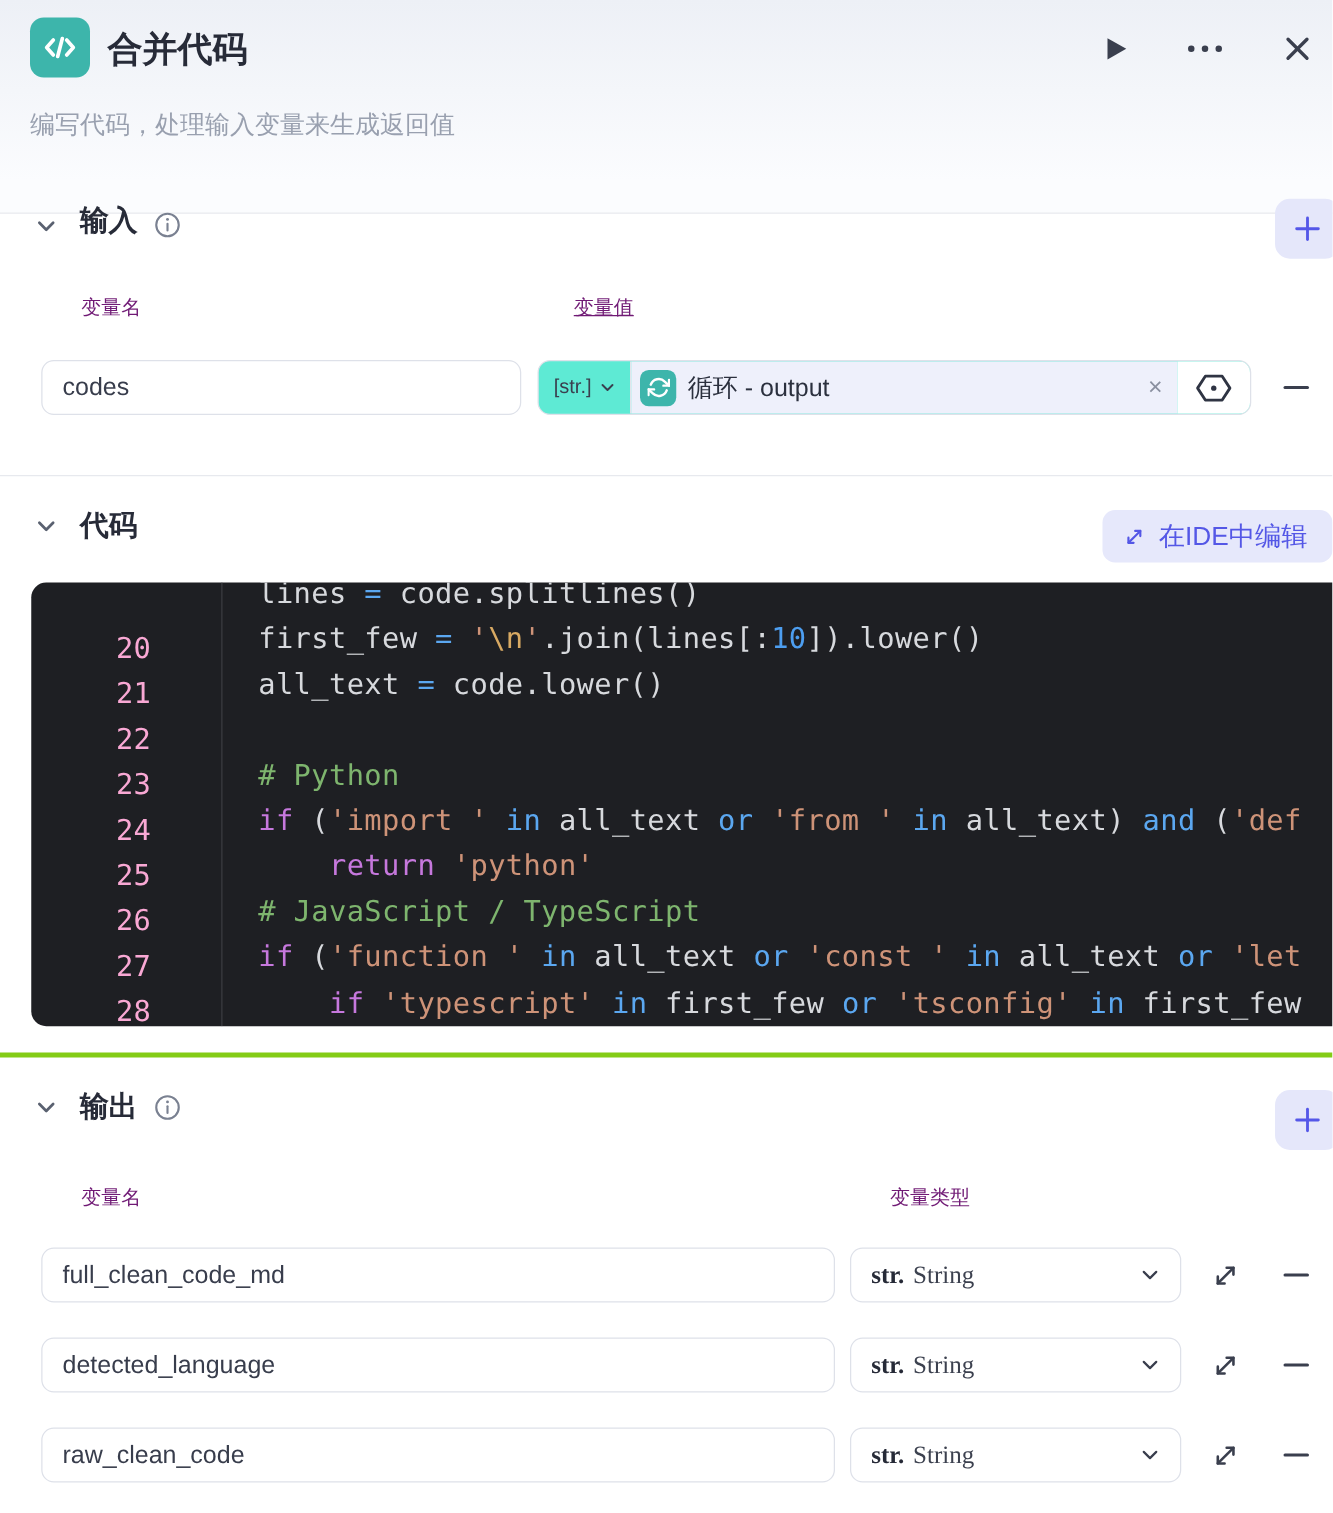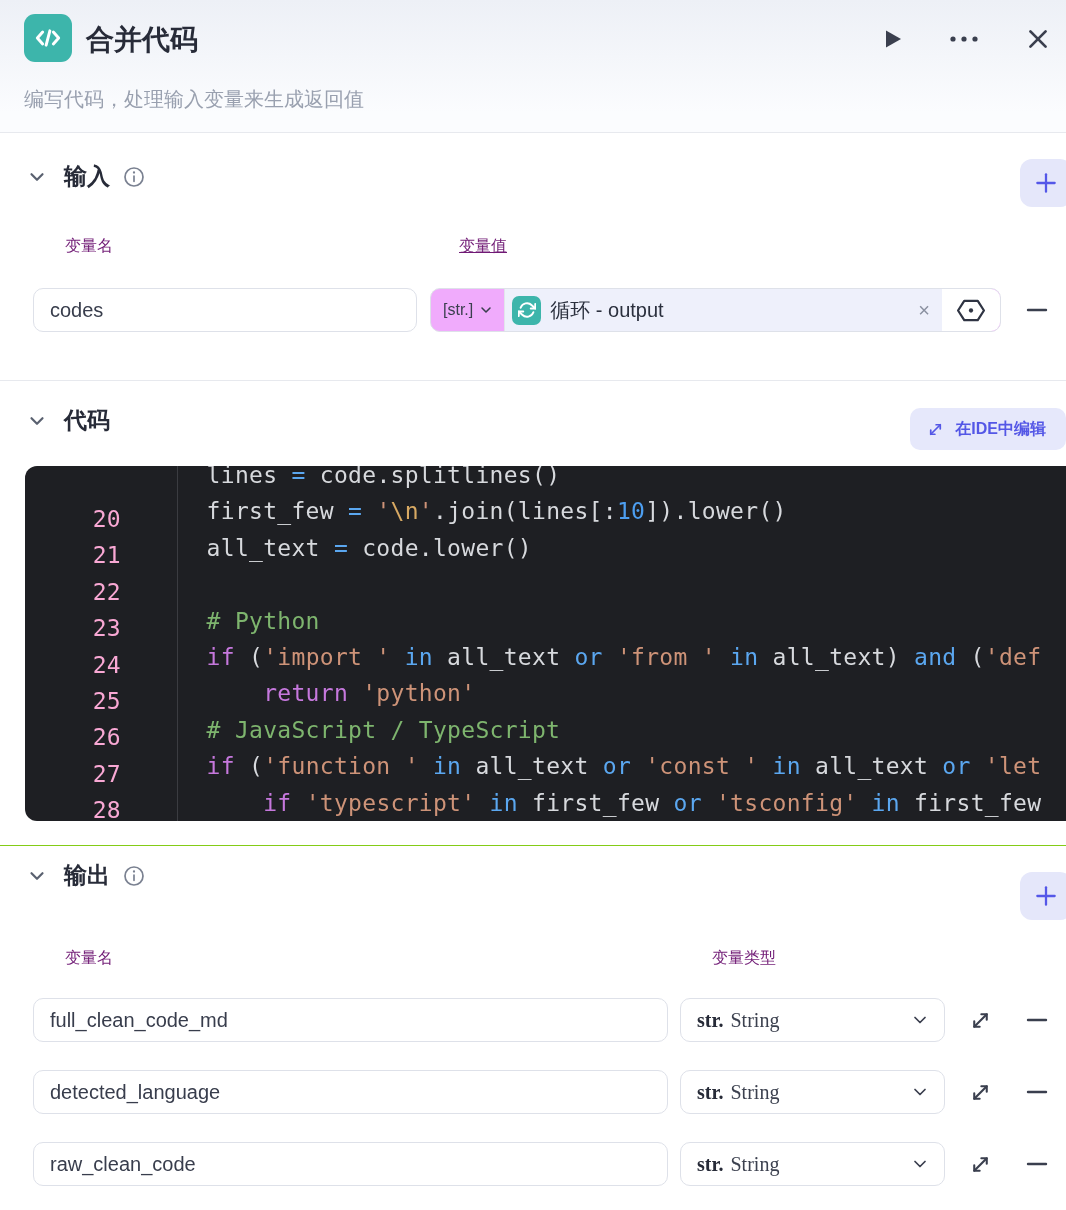--- a/index.html
+++ b/index.html
@@ -4,68 +4,68 @@
 <style>
   * { margin:0; padding:0; box-sizing:border-box; }
   html,body { width:1066px; height:1210px; }
   body {
     position:relative; overflow:hidden; background:#fff;
     font-family:"Liberation Sans", sans-serif; color:#272B38;
   }
   svg { display:block; }
 
   
-  .hdr { position:absolute; left:0; top:0; width:1066px; height:133px;
+  .hdr { position:absolute; left:0; top:0; width:1066px; height:171px;
          background:linear-gradient(180deg,#EDF0F6 0%,#FBFCFE 85%);
          border-bottom:1px solid #E7E9EE; }
   .node-icon { position:absolute; left:24px; top:14px; width:48px; height:48px;
                border-radius:11px; background:#3DB5AB; display:flex; align-items:center; justify-content:center; }
   .hdr-title { position:absolute; left:86px; top:21px; font-size:28px; font-weight:bold; color:#272B38; }
   .hdr-actions { position:absolute; right:14px; top:24px; height:30px; display:flex; align-items:center; gap:44px; }
   .icon-btn { background:none; border:none; cursor:pointer; padding:0; display:flex; align-items:center; justify-content:center; }
   .hdr-sub { position:absolute; left:24px; top:86px; font-size:20px; color:#99A0AF; }
 
   
   .section { position:absolute; left:0; width:1066px; }
   #sec-input  { top:133px; height:248px; border-bottom:1px solid #E7E9EE; }
-  #sec-code   { top:381px; height:465px; border-bottom:1px solid #84cc16; }
+  #sec-code   { top:381px; height:465px; border-bottom:4px solid #84cc16; }
   #sec-output { top:846px; height:364px; }
 
   .sec-head { position:absolute; left:26px; display:flex; align-items:center; gap:12px; }
   .sec-title { font-size:23px; font-weight:bold; color:#272B38; margin-left:4px; }
   .chev-btn { background:none;border:none;cursor:pointer;padding:0; }
   .plus-btn { position:absolute; right:-6px; width:52px; height:48px; border:none; cursor:pointer;
               background:#E5E7FA; border-radius:12px; display:flex; align-items:center; justify-content:center; }
   .col-label { position:absolute; font-size:16px; color:#701a75;margin-left:32px; }
 
   .txt-input { height:44px; border:1.5px solid #DEE1E9; border-radius:10px; background:#fff;
                font-family:Liberation Sans, sans-serif; font-size:20px; color:#383D4C; padding:0 16px; outline:none; }
 
   
   .val-control { position:absolute; left:430px; top:155px; width:571px; height:44px;
-                 border:1.5px solid #DEE1E9; border-radius:10px; background:#f0abfc;
+                 border:1.5px solid #DEE1E9; border-radius:10px; background:#5eead4;
                  display:flex; align-items:stretch; overflow:hidden; cursor:pointer; }
   .val-type { display:flex; align-items:center; gap:5px; padding:0 10px 0 12px;
               border-right:1px solid #E2E4EB; }
   .val-type-txt { font-size:16px; color:#3A3F4E; }
   .val-tag { flex:1; background:#EEF0FB; display:flex; align-items:center; gap:9px; padding:0 12px 0 7px; }
   .loop-badge { width:29px; height:29px; border-radius:7px; background:#3DB5AB; flex:0 0 auto;
                 display:flex; align-items:center; justify-content:center; }
   .val-tag-label { font-size:20px; color:#2B303E; white-space:nowrap; }
   .tag-x { margin-left:auto; font-size:20px; color:#8A90A0; background:none; border:none; cursor:pointer; line-height:1; }
   .hex-cell { width:58px; display:flex; align-items:center; justify-content:center; background:#fff; border:none; cursor:pointer; }
 
   .minus-btn { position:absolute; left:1024px; width:26px; height:26px; background:none; border:none; cursor:pointer;
                display:flex; align-items:center; justify-content:center; }
 
   
   .ide-btn { position:absolute; right:0; top:27px; height:42px; border:none; cursor:pointer;
              background:#E6E8FB; border-radius:10px; padding:0 20px 0 16px;
              display:flex; align-items:center; gap:10px; }
-  .ide-btn span { font-size:16px; font-weight:700; color:#5457E6; }
+  .ide-btn span { font-size:21px; font-weight:400; color:#5457E6; }
   .editor { position:absolute; left:25px; top:85px; width:1041px; height:355px;
             background:#1E1F23; border-radius:12px 0 0 12px; overflow:hidden; cursor:text; }
   .ed-guide { position:absolute; left:152px; top:0; bottom:0; width:1px; background:#3B3C41; }
   .ed-lines { position:absolute; left:0; top:-9px; right:0;
               font-family:"DejaVu Sans Mono", monospace; font-size:23px; line-height:36.4px; letter-spacing:0.3px; }
   .cl { display:flex; height:36.4px; white-space:pre; }
   .ln { width:96px; text-align:right; color:#f9a8d4; flex:0 0 auto;margin-top:44px; }
   .cd { padding-left:29px; color:#D7D9DD; }
   .tk-p { color:#D7D9DD; } .tk-k { color:#C678DD; } .tk-o { color:#5BA7F0; }
   .tk-n { color:#4D9EF0; } .tk-s { color:#CE9378; } .tk-e { color:#D8A963; } .tk-c { color:#7EB56E; }
@@ -112,21 +112,21 @@
       <svg width="28" height="28" viewBox="0 0 24 24" fill="none" stroke="#3A3F4E" stroke-width="2.3" stroke-linecap="round">
         <path d="M5.5 5.5 L18.5 18.5"></path>
           <path d="M18.5 5.5 L5.5 18.5"></path>
       </svg>
     </button>
   </div>
   <div class="hdr-sub">编写代码，处理输入变量来生成返回值</div>
 </div>
 
 <div class="section" id="sec-input">
-  <div class="sec-head" style="top:28px;">
+  <div class="sec-head" style="top:28px;align-items:flex-end;">
     <button class="chev-btn">
       <svg width="22" height="22" viewBox="0 0 24 24" fill="none" stroke="#5A6170" stroke-width="2.4" stroke-linecap="round" stroke-linejoin="round">
           <polyline points="6 9 12 15 18 9"></polyline>
         </svg>
     </button>
     <span class="sec-title">输入</span>
     <svg width="24" height="24" viewBox="0 0 24 24" fill="none" stroke="#7A8191" stroke-width="1.7">
       <circle cx="12" cy="12" r="9"></circle>
         <line x1="12" y1="11" x2="12" y2="16.3" stroke-linecap="round"></line>
         <circle cx="12" cy="7.5" r="1.15" fill="#7A8191" stroke="none"></circle>
@@ -206,21 +206,21 @@
         <div class="cl"><span class="ln">26</span><span class="cd"><span class="tk-k">        return</span><span class="tk-p"> </span><span class="tk-s">'python'</span></span></div>
         <div class="cl"><span class="ln">27</span><span class="cd"><span class="tk-c">    # JavaScript / TypeScript</span></span></div>
         <div class="cl"><span class="ln">28</span><span class="cd"><span class="tk-k">    if</span><span class="tk-p"> (</span><span class="tk-s">'function '</span><span class="tk-p"> </span><span class="tk-o">in</span><span class="tk-p"> all_text </span><span class="tk-o">or</span><span class="tk-p"> </span><span class="tk-s">'const '</span><span class="tk-p"> </span><span class="tk-o">in</span><span class="tk-p"> all_text </span><span class="tk-o">or</span><span class="tk-p"> </span><span class="tk-s">'let</span></span></div>
         <div class="cl"><span class="ln">29</span><span class="cd"><span class="tk-k">        if</span><span class="tk-p"> </span><span class="tk-s">'typescript'</span><span class="tk-p"> </span><span class="tk-o">in</span><span class="tk-p"> first_few </span><span class="tk-o">or</span><span class="tk-p"> </span><span class="tk-s">'tsconfig'</span><span class="tk-p"> </span><span class="tk-o">in</span><span class="tk-p"> first_few</span></span></div>
       </div>
     <div class="ed-guide"></div>
   </div>
 </div>
 
 <div class="section" id="sec-output">
-  <div class="sec-head" style="top:14px;">
+  <div class="sec-head" style="top:24px;">
     <button class="chev-btn">
       <svg width="22" height="22" viewBox="0 0 24 24" fill="none" stroke="#5A6170" stroke-width="2.4" stroke-linecap="round" stroke-linejoin="round">
           <polyline points="6 9 12 15 18 9"></polyline>
         </svg>
     </button>
     <span class="sec-title">输出</span>
     <svg width="24" height="24" viewBox="0 0 24 24" fill="none" stroke="#7A8191" stroke-width="1.7">
       <circle cx="12" cy="12" r="9"></circle>
         <line x1="12" y1="11" x2="12" y2="16.3" stroke-linecap="round"></line>
         <circle cx="12" cy="7.5" r="1.15" fill="#7A8191" stroke="none"></circle>

